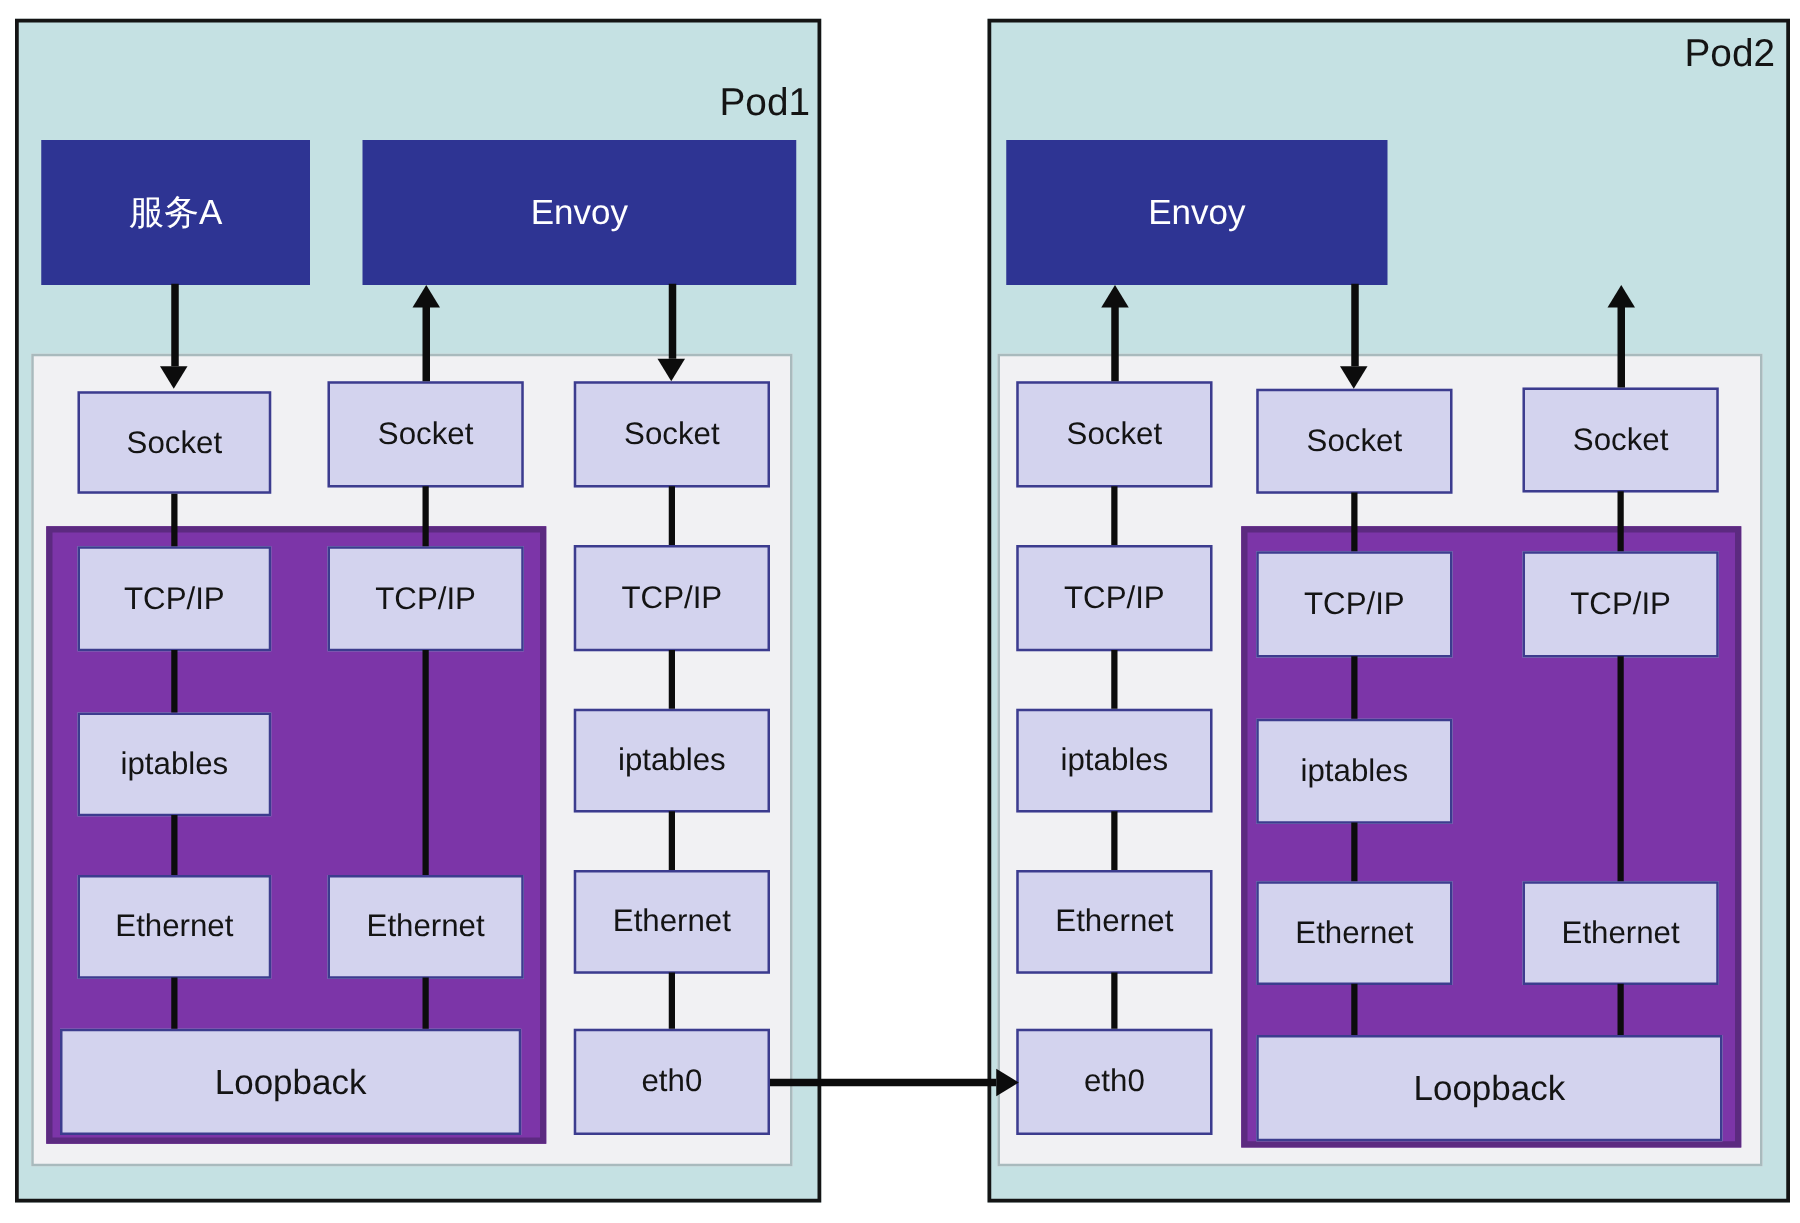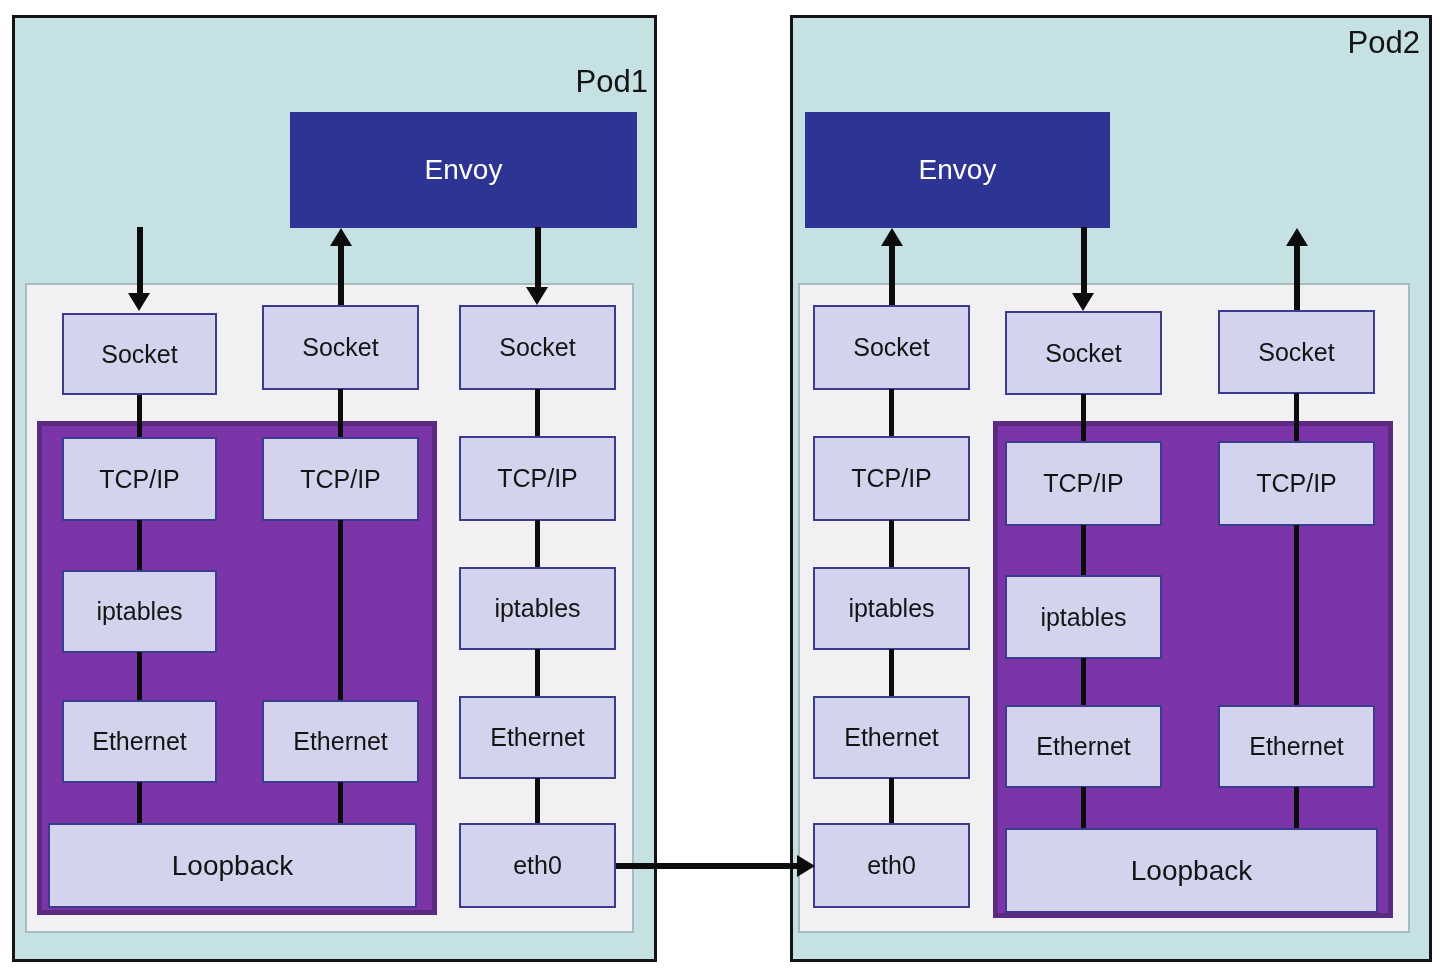--- a/index.html
+++ b/index.html
@@ -95,20 +95,21 @@
 <body>
 
 <div id="stage">
 
   <div class="pod" style="left:12px; top:15px; width:645px; height:947px;"></div>
   <div class="pod-title" style="left:490px; top:25px; width:158px;margin-top:39px;">Pod1</div>
 
   <div class="panel" style="left:25px; top:283px; width:609px; height:650px;"></div>
   <div class="highlight" style="left:37px; top:421px; width:400px; height:494px;"></div>
 
+  <div class="app" style="left:33px; top:112px; width:215px; height:116px;">服务A</div>
   <div class="app" style="left:290px; top:112px; width:347px; height:116px;">Envoy</div>
 
   <div class="node" style="left:62px; top:313px; width:155px; height:82px;">Socket</div>
   <div class="node" style="left:62px; top:437px; width:155px; height:84px;">TCP/IP</div>
   <div class="node" style="left:62px; top:570px; width:155px; height:83px;">iptables</div>
   <div class="node" style="left:62px; top:700px; width:155px; height:83px;">Ethernet</div>
 
   <div class="node" style="left:262px; top:305px; width:157px; height:85px;">Socket</div>
   <div class="node" style="left:262px; top:437px; width:157px; height:84px;">TCP/IP</div>
   <div class="node" style="left:262px; top:700px; width:157px; height:83px;">Ethernet</div>

